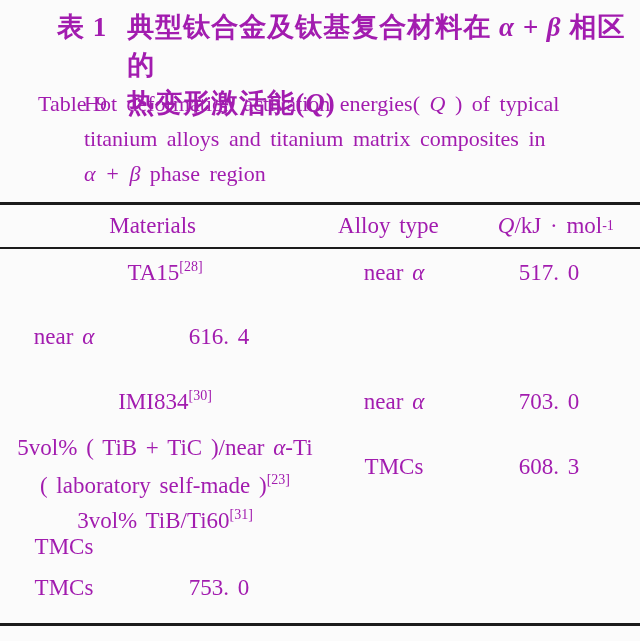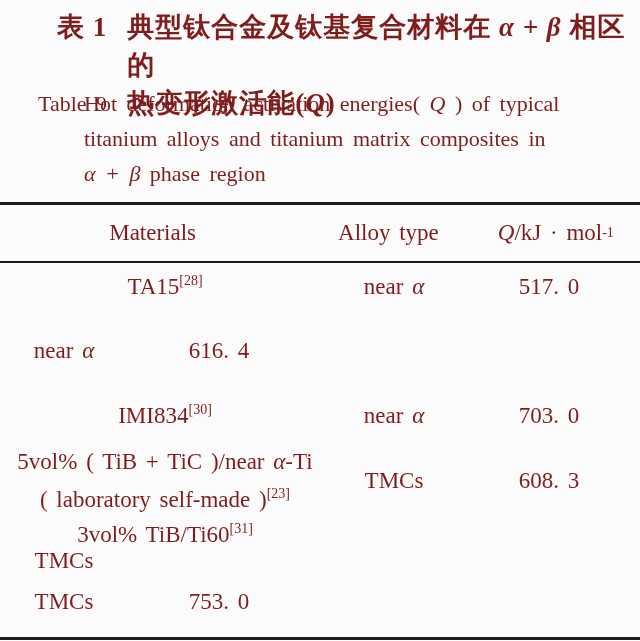--- a/index.html
+++ b/index.html
@@ -2,21 +2,21 @@
 <html><head>
 <meta charset="utf-8">
 <style>
   * { margin: 0; padding: 0; box-sizing: border-box; }
   html, body { background: #f4f4f4; }
   .page {
     position: relative;
     width: 640px;
     height: 641px;
     background: #fbfbfb;
-    color: #7f1d1d;
+    color: #a21caf;
     font-family: "Liberation Serif", "DejaVu Serif", serif;
     overflow: hidden;
   }
 
   
   .caption-zh {
     position: absolute;
     top: 8px; left: 57px;
     display: flex;
     font-weight: bold;
@@ -48,21 +48,21 @@
     align-items: center;
     justify-content: center;
     text-align: center;
     font-size: 23px;
     word-spacing: 3px;
   }
   .c-mat   { width: 330px; }
   .c-alloy { width: 128px; }
   .c-q     { width: 182px; }
 
-  .thead { height: 56px; gap: 24px; }
+  .thead { height: 42px; gap: 24px; }
   .r-single1 { height: 47px; }
   .r-double1 { height: 82px; }
   .r-single2 { height: 47px; }
   .r-double2 { height: 83px; }
   .r-single3 { height: 44px; flex-direction: column; }
   .r-double3 { height: 71px; }
 
   .mlines { line-height: 38px; }
   .r-double3 .mlines { line-height: 36px; }
 

